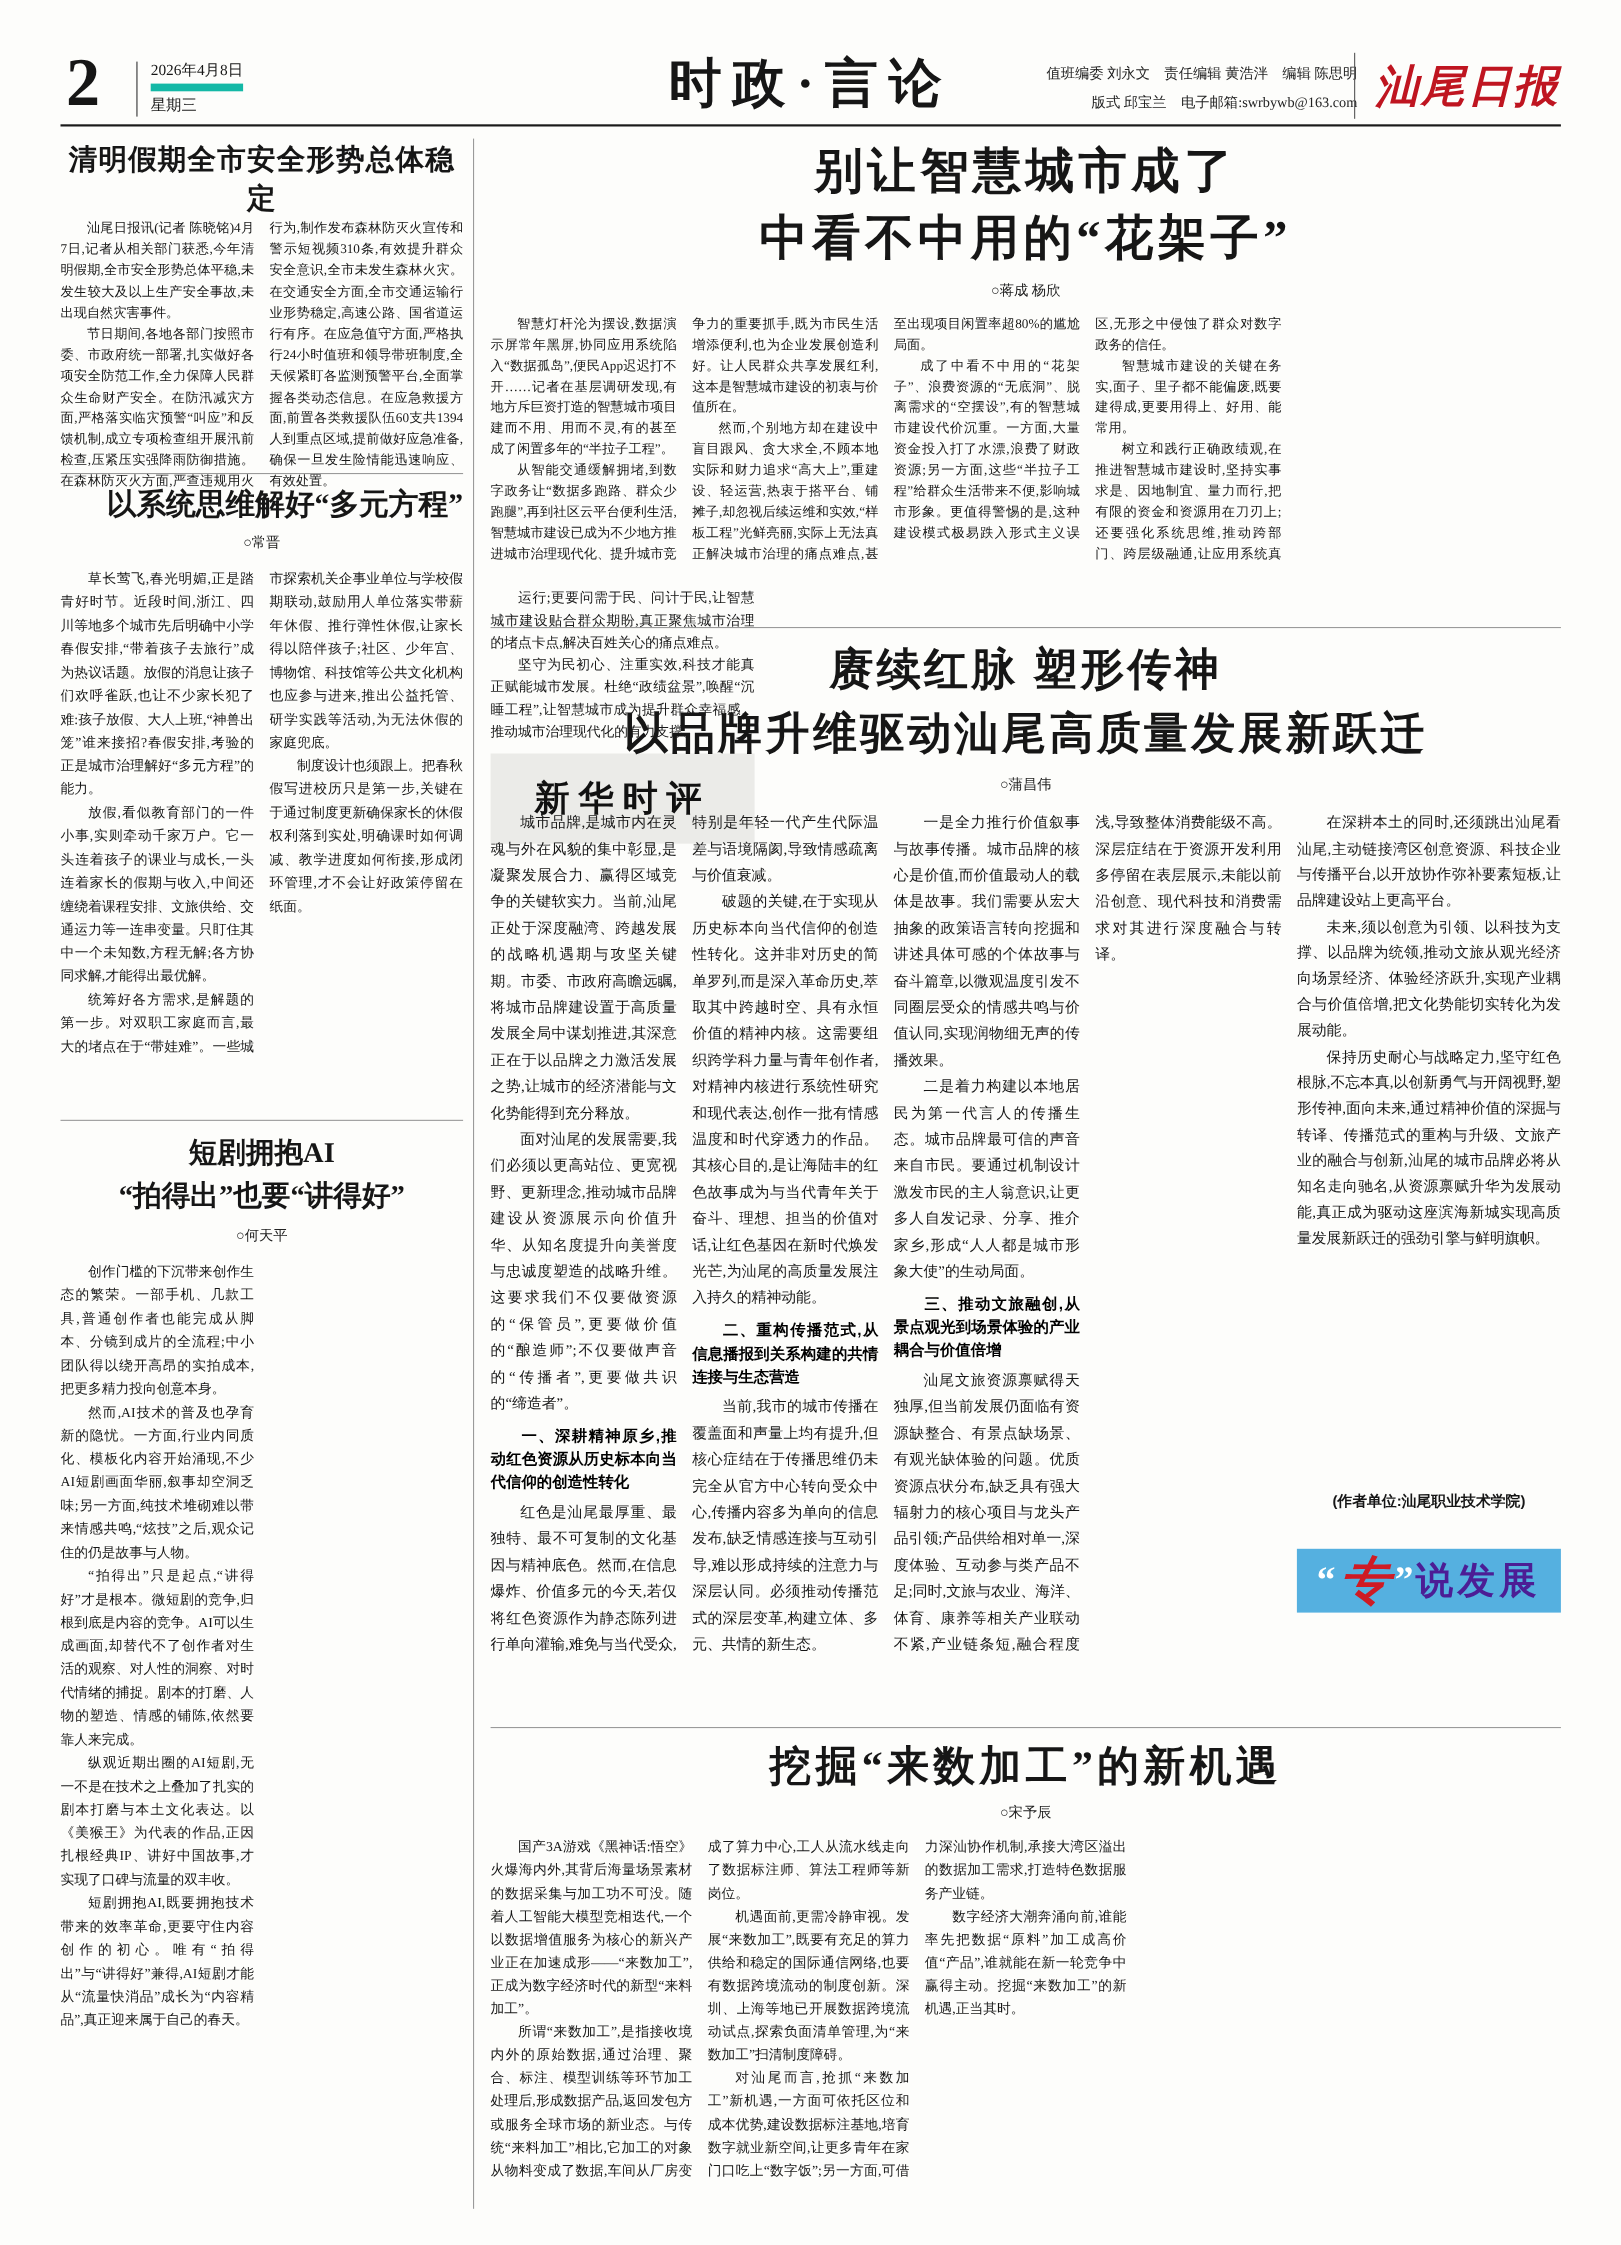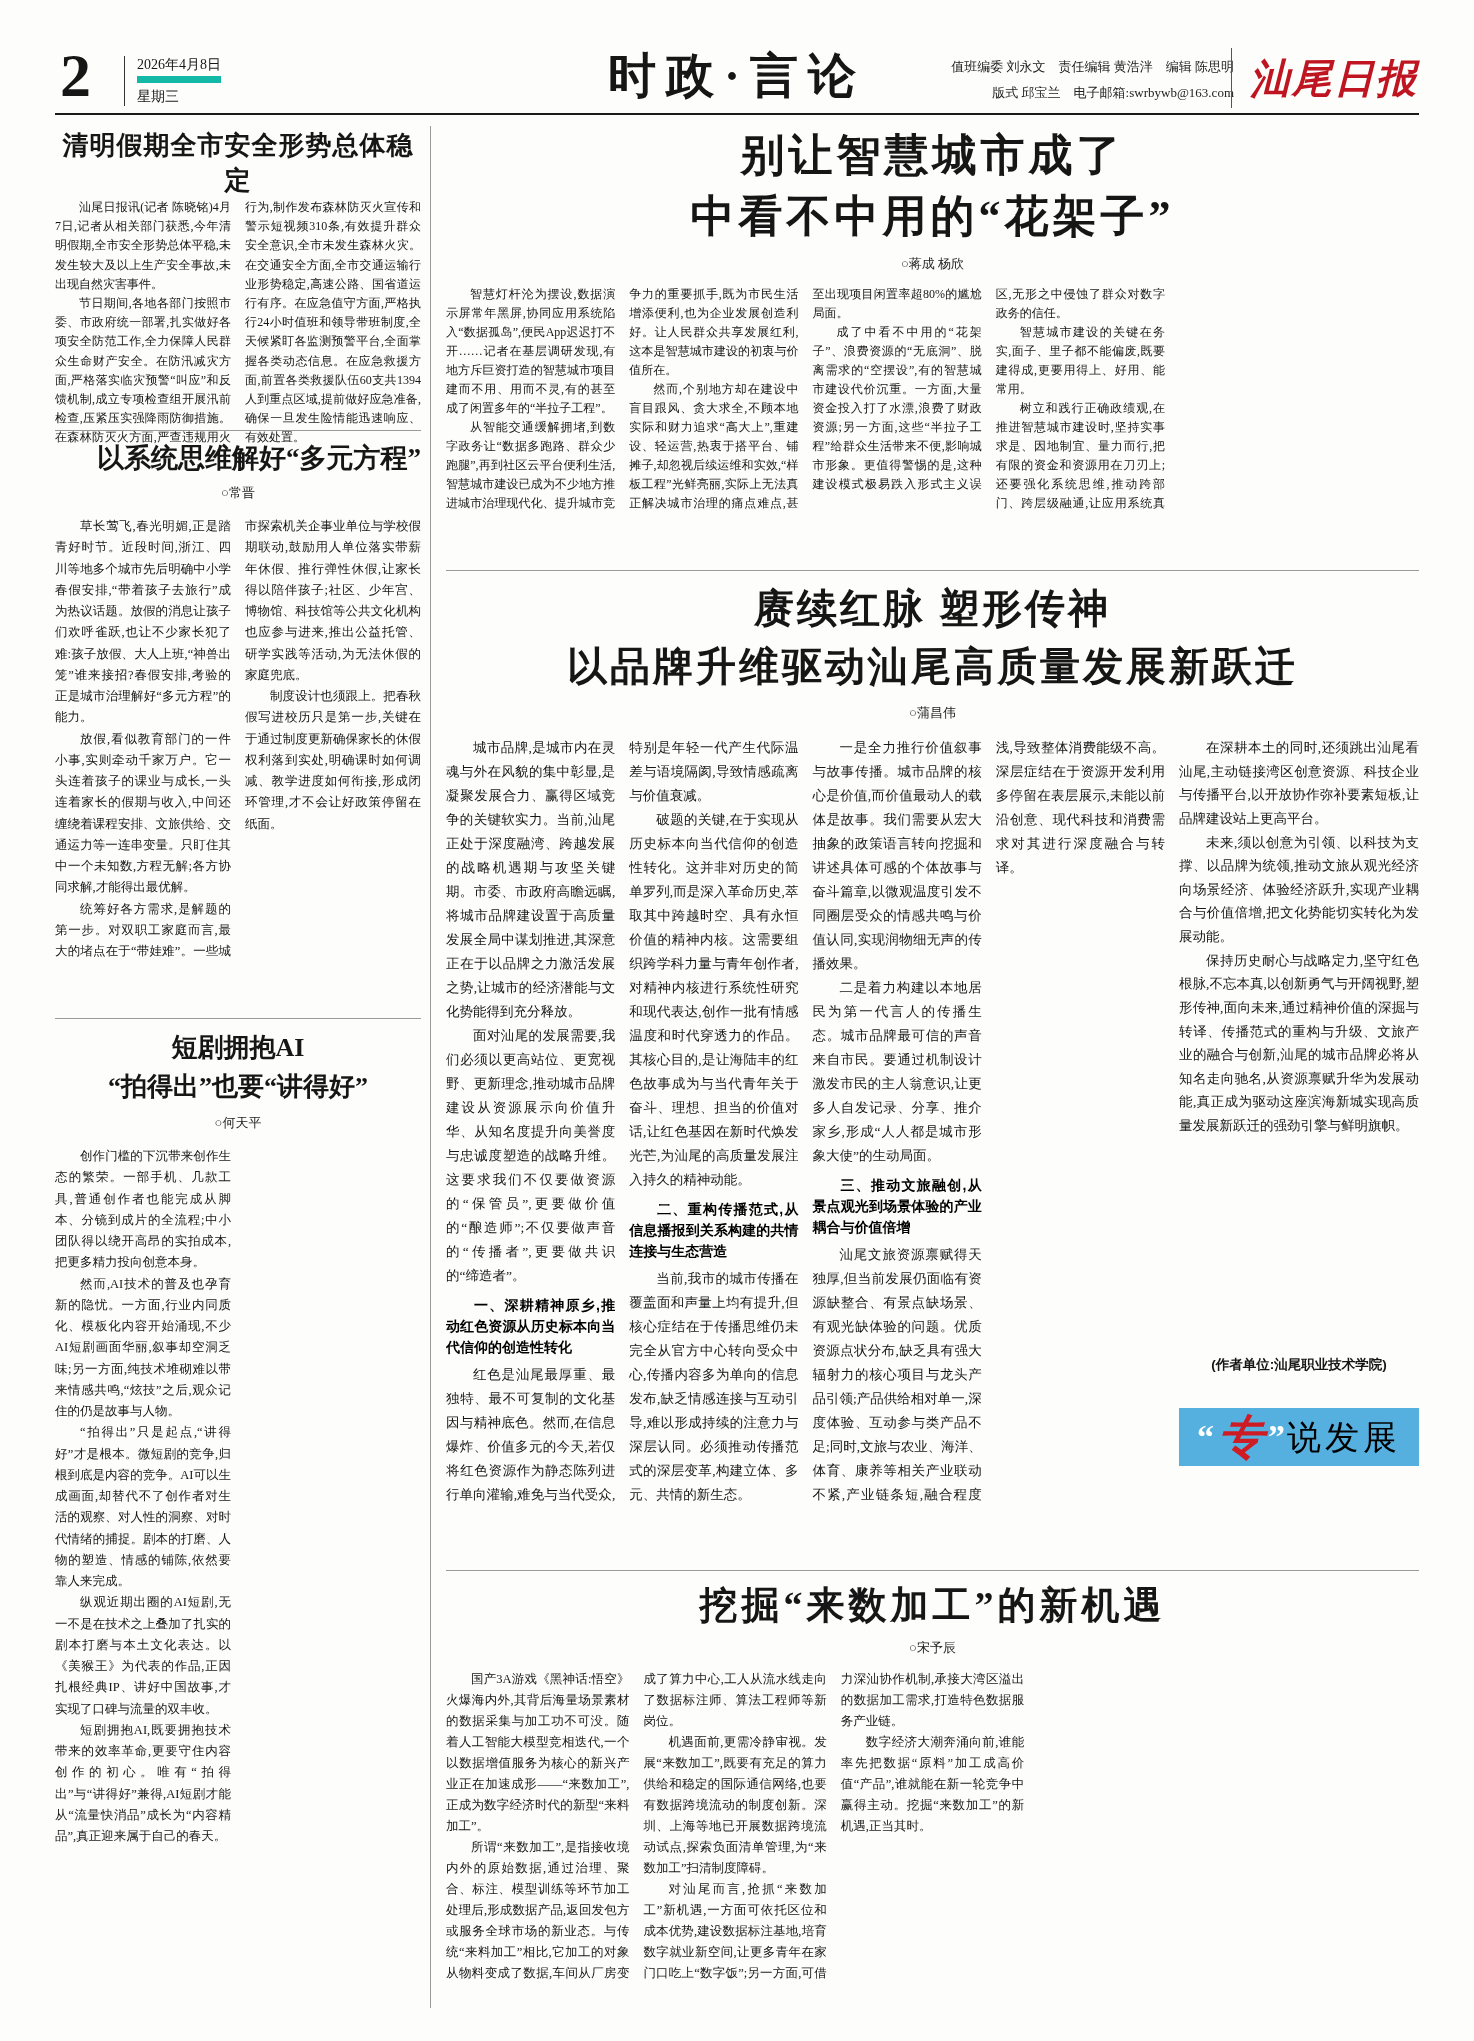--- a/index.html
+++ b/index.html
@@ -66,21 +66,21 @@
   .a-brand .main{width:719px;height:790px;}
   .a-brand .side{width:240px;height:842px;display:flex;flex-direction:column;}
   .a-brand .side-text{height:606px;overflow:hidden;font-size:13.5px;line-height:1.75;}
   .author-note{font-family:"Liberation Sans",sans-serif;font-weight:bold;font-size:13.5px;
        text-align:center;margin-top:14px;}
   .badge-blue{margin-top:34px;height:58px;background:#55b0e0;display:flex;align-items:center;
        justify-content:center;gap:2px;}
   .badge-blue .bq{color:#fff;font-size:34px;font-weight:bold;line-height:1;}
   .badge-blue .bz{color:#cf1b24;font-size:46px;font-weight:bold;font-style:italic;
        font-family:"DejaVu Serif",serif;line-height:1;margin:0 2px;}
-  .badge-blue .bt{color:#000000;font-size:34px;font-weight:normal;letter-spacing:4px;
+  .badge-blue .bt{color:#4c1d95;font-size:34px;font-weight:bold;letter-spacing:4px;
        font-family:"Liberation Sans",sans-serif;line-height:1;}
 
   .a-data{position:absolute;left:446px;top:1580px;width:973px;}
   .a-data .headline{font-size:38px;letter-spacing:4px;}
   .a-data .body{margin-top:12px;height:334px;font-size:12.5px;line-height:1.68;}
 </style>
 </head>
 <body>
 
 <div class="page">
@@ -143,20 +143,27 @@
     <div class="byline">○蒋成 杨欣</div>
     <div class="bodyrow">
       <div class="main cols c4 body-sm">
           <p class="para">智慧灯杆沦为摆设,数据演示屏常年黑屏,协同应用系统陷入“数据孤岛”,便民App迟迟打不开……记者在基层调研发现,有地方斥巨资打造的智慧城市项目建而不用、用而不灵,有的甚至成了闲置多年的“半拉子工程”。</p>
           <p class="para">从智能交通缓解拥堵,到数字政务让“数据多跑路、群众少跑腿”,再到社区云平台便利生活,智慧城市建设已成为不少地方推进城市治理现代化、提升城市竞争力的重要抓手,既为市民生活增添便利,也为企业发展创造利好。让人民群众共享发展红利,这本是智慧城市建设的初衷与价值所在。</p>
           <p class="para">然而,个别地方却在建设中盲目跟风、贪大求全,不顾本地实际和财力追求“高大上”,重建设、轻运营,热衷于搭平台、铺摊子,却忽视后续运维和实效,“样板工程”光鲜亮丽,实际上无法真正解决城市治理的痛点难点,甚至出现项目闲置率超80%的尴尬局面。</p>
           <p class="para">成了中看不中用的“花架子”、浪费资源的“无底洞”、脱离需求的“空摆设”,有的智慧城市建设代价沉重。一方面,大量资金投入打了水漂,浪费了财政资源;另一方面,这些“半拉子工程”给群众生活带来不便,影响城市形象。更值得警惕的是,这种建设模式极易跌入形式主义误区,无形之中侵蚀了群众对数字政务的信任。</p>
           <p class="para">智慧城市建设的关键在务实,面子、里子都不能偏废,既要建得成,更要用得上、好用、能常用。</p>
           <p class="para">树立和践行正确政绩观,在推进智慧城市建设时,坚持实事求是、因地制宜、量力而行,把有限的资金和资源用在刀刃上;还要强化系统思维,推动跨部门、跨层级融通,让应用系统真正发挥协同效能,确保项目建成后能持续高效</p>
         </div>
+      <div class="side">
+        <div class="side-text">
+            <p class="para">运行;更要问需于民、问计于民,让智慧城市建设贴合群众期盼,真正聚焦城市治理的堵点卡点,解决百姓关心的痛点难点。</p>
+            <p class="para">坚守为民初心、注重实效,科技才能真正赋能城市发展。杜绝“政绩盆景”,唤醒“沉睡工程”,让智慧城市成为提升群众幸福感、推动城市治理现代化的有力支撑。</p>
+          </div>
+        <div class="badge-gray">新华时评</div>
+      </div>
     </div>
   </div>
 
   <div class="a-brand">
     <div class="headline">赓续红脉 塑形传神</div>
     <div class="headline">以品牌升维驱动汕尾高质量发展新跃迁</div>
     <div class="byline">○蒲昌伟</div>
     <div class="bodyrow">
       <div class="main cols c4 body-lg">
           <p class="para">城市品牌,是城市内在灵魂与外在风貌的集中彰显,是凝聚发展合力、赢得区域竞争的关键软实力。当前,汕尾正处于深度融湾、跨越发展的战略机遇期与攻坚关键期。市委、市政府高瞻远瞩,将城市品牌建设置于高质量发展全局中谋划推进,其深意正在于以品牌之力激活发展之势,让城市的经济潜能与文化势能得到充分释放。</p>

